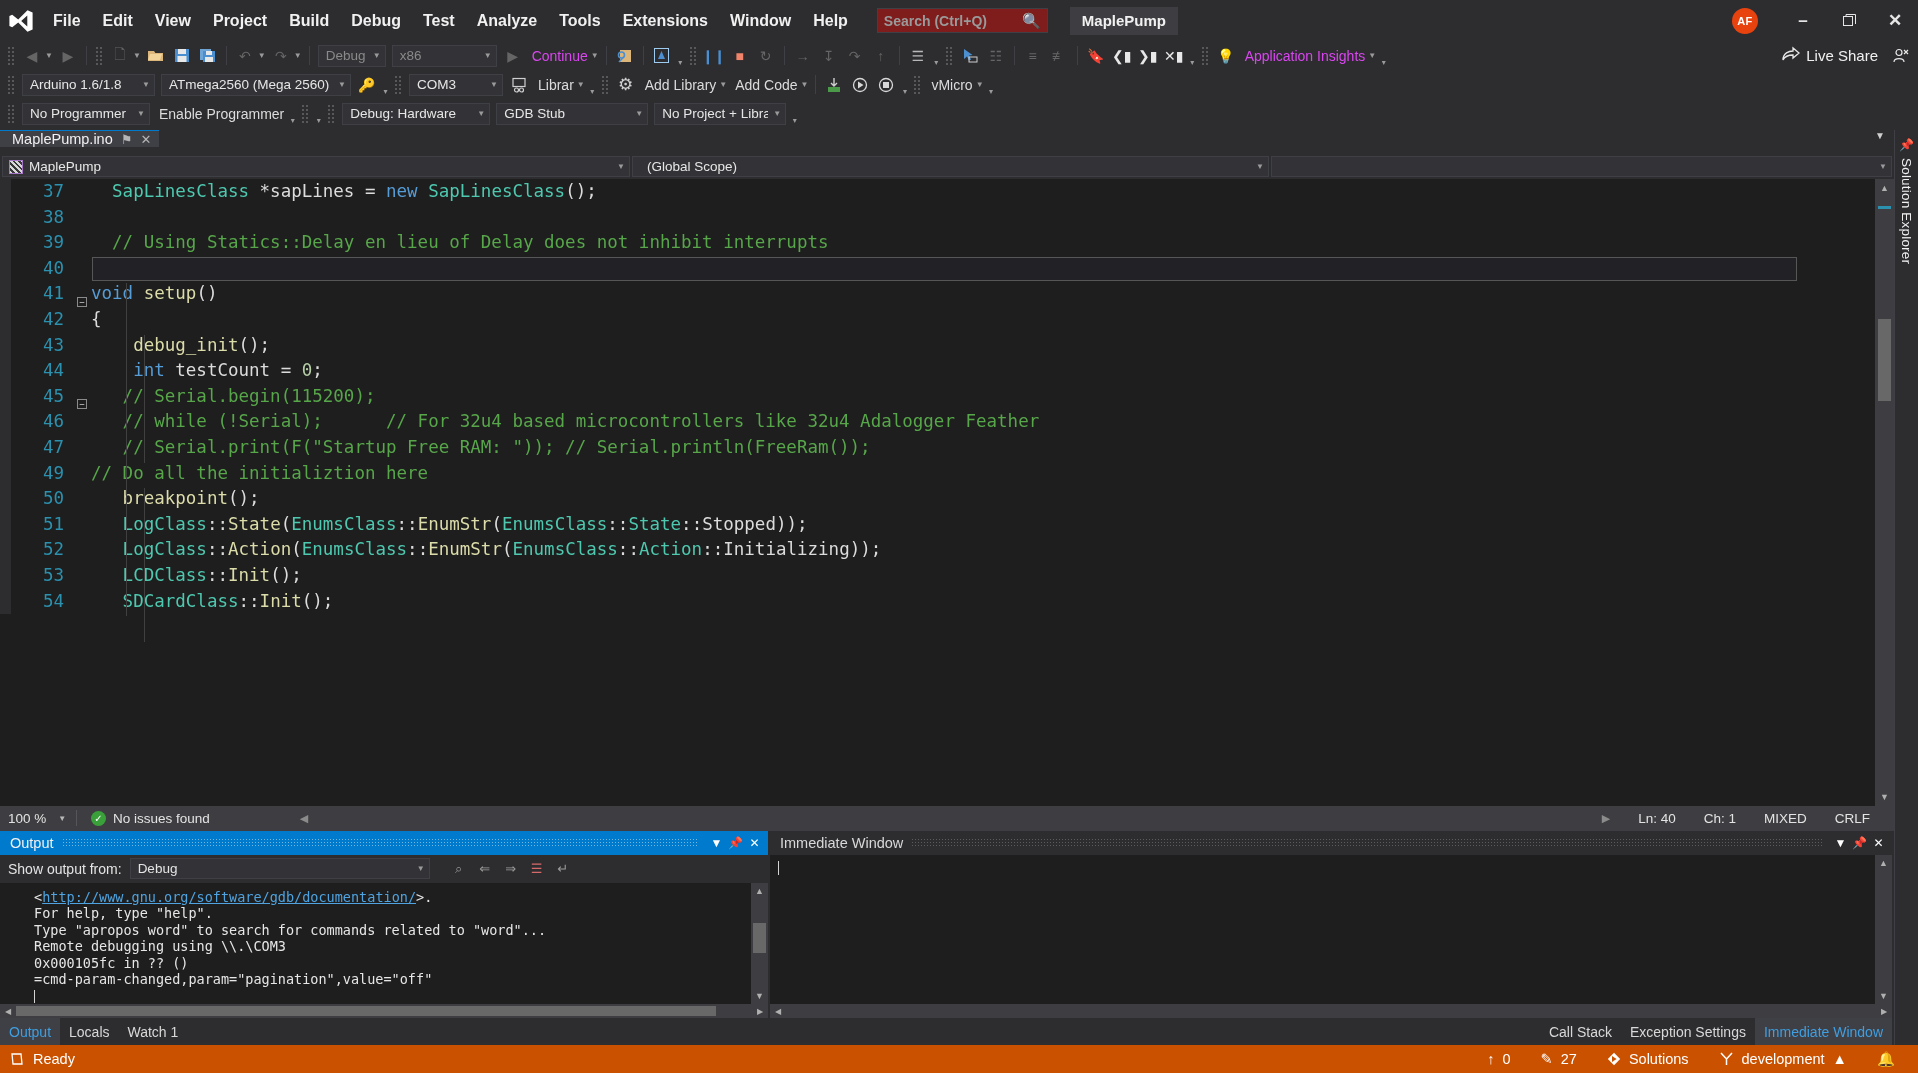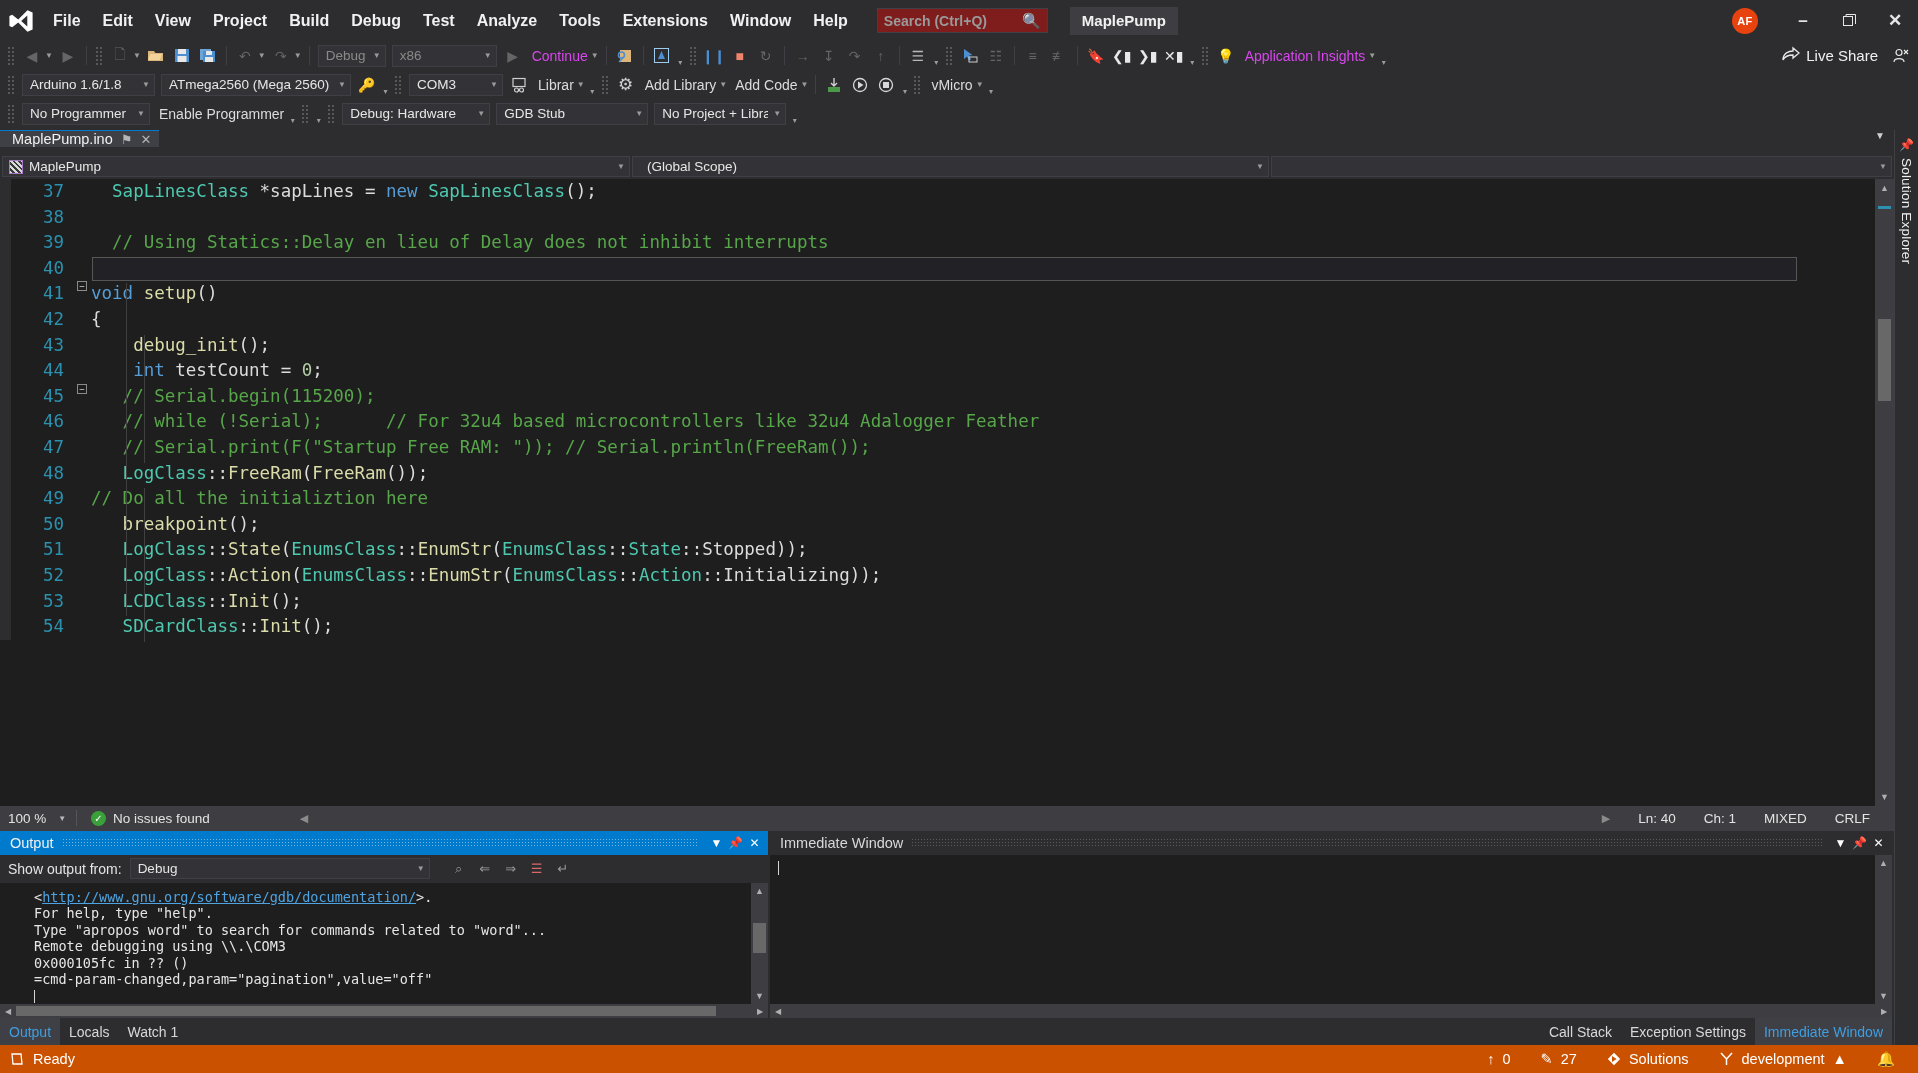--- a/index.html
+++ b/index.html
@@ -91,21 +91,21 @@
     padding:0 4px 0 6px; font-size:13.5px; color:#e6e6e6; gap:6px; overflow:hidden;
   }
   .navcombo .ca { margin-left:auto; color:#9a9a9a; font-size:8px; }
   .mini-ico { width:14px; height:14px; border:1px solid #a878c8; display:block;
               background:repeating-linear-gradient(45deg,#d8d8d8 0 2px,#3a3a3a 2px 4px); }
 
   
   .editorwrap { flex:1; display:flex; min-height:0; background:#1e1e1e; position:relative; }
   .editor { flex:1; position:relative; overflow:hidden; background:#1e1e1e; }
   .codearea { font-family:"DejaVu Sans Mono","Liberation Mono",monospace; font-size:17.5px; line-height:25.6px; }
-  .cline { display:flex; height:25.6px; align-items:flex-start; white-space:pre; }
+  .cline { display:flex; height:25.6px; align-items:flex-end; white-space:pre; }
   .gutter-indicator { width:11px; height:25.6px; flex:0 0 11px; background:#2d2d30; }
   .lnum { width:62px; flex:0 0 62px; text-align:right; padding-right:9px; color:#2b91af; font-size:17.5px; }
   .fold { width:18px; flex:0 0 18px; display:flex; align-items:center; justify-content:center; color:#868686; font-size:11px;}
   .foldbox { width:10px; height:10px; border:1px solid #8a8a8a; color:#cfcfcf; font-size:9px;
              line-height:8px; text-align:center; }
   .code { white-space:pre; }
   .k  { color:#569cd6; }   
   .t  { color:#4ec9b0; }   
   .fn { color:#dcdcaa; }   
   .cm { color:#57a64a; }   
@@ -487,21 +487,20 @@
               <div class="cline"><div class="gutter-indicator"></div><div class="lnum">38</div><div class="fold"></div><div class="code"></div></div>
               <div class="cline"><div class="gutter-indicator"></div><div class="lnum">39</div><div class="fold"></div><div class="code"><span class="cm">  // Using Statics::Delay en lieu of Delay does not inhibit interrupts</span></div></div>
               <div class="cline" style="position: relative;"><div class="gutter-indicator"></div><div class="lnum">40</div><div class="fold"></div><div class="code"></div><div class="current-line-box" style="left: 92px; right: 78px; top: 1px;"></div></div>
               <div class="cline"><div class="gutter-indicator"></div><div class="lnum">41</div><div class="fold"><span class="foldbox">−</span></div><div class="code"><span class="k">void</span><span class="pl"> </span><span class="fn">setup</span><span class="pl">()</span></div></div>
               <div class="cline"><div class="gutter-indicator"></div><div class="lnum">42</div><div class="fold"></div><div class="code"><span class="pl">{</span></div></div>
               <div class="cline"><div class="gutter-indicator"></div><div class="lnum">43</div><div class="fold"></div><div class="code"><span class="pl">    </span><span class="fn">debug_init</span><span class="pl">();</span></div></div>
               <div class="cline"><div class="gutter-indicator"></div><div class="lnum">44</div><div class="fold"></div><div class="code"><span class="pl">    </span><span class="k">int</span><span class="pl"> testCount = </span><span class="num">0</span><span class="pl">;</span></div></div>
               <div class="cline"><div class="gutter-indicator"></div><div class="lnum">45</div><div class="fold"><span class="foldbox">−</span></div><div class="code"><span class="cm">   // Serial.begin(115200);</span></div></div>
               <div class="cline"><div class="gutter-indicator"></div><div class="lnum">46</div><div class="fold"></div><div class="code"><span class="cm">   // while (!Serial);      // For 32u4 based microcontrollers like 32u4 Adalogger Feather</span></div></div>
               <div class="cline"><div class="gutter-indicator"></div><div class="lnum">47</div><div class="fold"></div><div class="code"><span class="cm">   // Serial.print(F("Startup Free RAM: ")); // Serial.println(FreeRam());</span></div></div>
-              <div class="cline"><div class="gutter-indicator"></div><div class="lnum">48</div><div class="fold"></div><div class="code"><span class="pl">   </span><span class="t">LogClass</span><span class="pl">::</span><span class="fn">FreeRam</span><span class="pl">(</span><span class="fn">FreeRam</span><span class="pl">());</span></div></div>
               <div class="cline"><div class="gutter-indicator"></div><div class="lnum">49</div><div class="fold"></div><div class="code"><span class="cm">// Do all the initializtion here</span></div></div>
               <div class="cline"><div class="gutter-indicator"></div><div class="lnum">50</div><div class="fold"></div><div class="code"><span class="pl">   </span><span class="fn">breakpoint</span><span class="pl">();</span></div></div>
               <div class="cline"><div class="gutter-indicator"></div><div class="lnum">51</div><div class="fold"></div><div class="code"><span class="pl">   </span><span class="t">LogClass</span><span class="pl">::</span><span class="fn">State</span><span class="pl">(</span><span class="t">EnumsClass</span><span class="pl">::</span><span class="fn">EnumStr</span><span class="pl">(</span><span class="t">EnumsClass</span><span class="pl">::</span><span class="t">State</span><span class="pl">::</span><span class="pl">Stopped</span><span class="pl">));</span></div></div>
               <div class="cline"><div class="gutter-indicator"></div><div class="lnum">52</div><div class="fold"></div><div class="code"><span class="pl">   </span><span class="t">LogClass</span><span class="pl">::</span><span class="fn">Action</span><span class="pl">(</span><span class="t">EnumsClass</span><span class="pl">::</span><span class="fn">EnumStr</span><span class="pl">(</span><span class="t">EnumsClass</span><span class="pl">::</span><span class="t">Action</span><span class="pl">::</span><span class="pl">Initializing</span><span class="pl">));</span></div></div>
               <div class="cline"><div class="gutter-indicator"></div><div class="lnum">53</div><div class="fold"></div><div class="code"><span class="pl">   </span><span class="t">LCDClass</span><span class="pl">::</span><span class="fn">Init</span><span class="pl">();</span></div></div>
               <div class="cline"><div class="gutter-indicator"></div><div class="lnum">54</div><div class="fold"></div><div class="code"><span class="pl">   </span><span class="t">SDCardClass</span><span class="pl">::</span><span class="fn">Init</span><span class="pl">();</span></div></div>
             </div>
         <div class="indent-guide" style="left: 126px; top: 104.4px; height: 332.8px;"></div>
             <div class="indent-guide" style="left: 144px; top: 155.6px; height: 128px;"></div>
             <div class="indent-guide" style="left: 144px; top: 309.2px; height: 153.6px;"></div>

